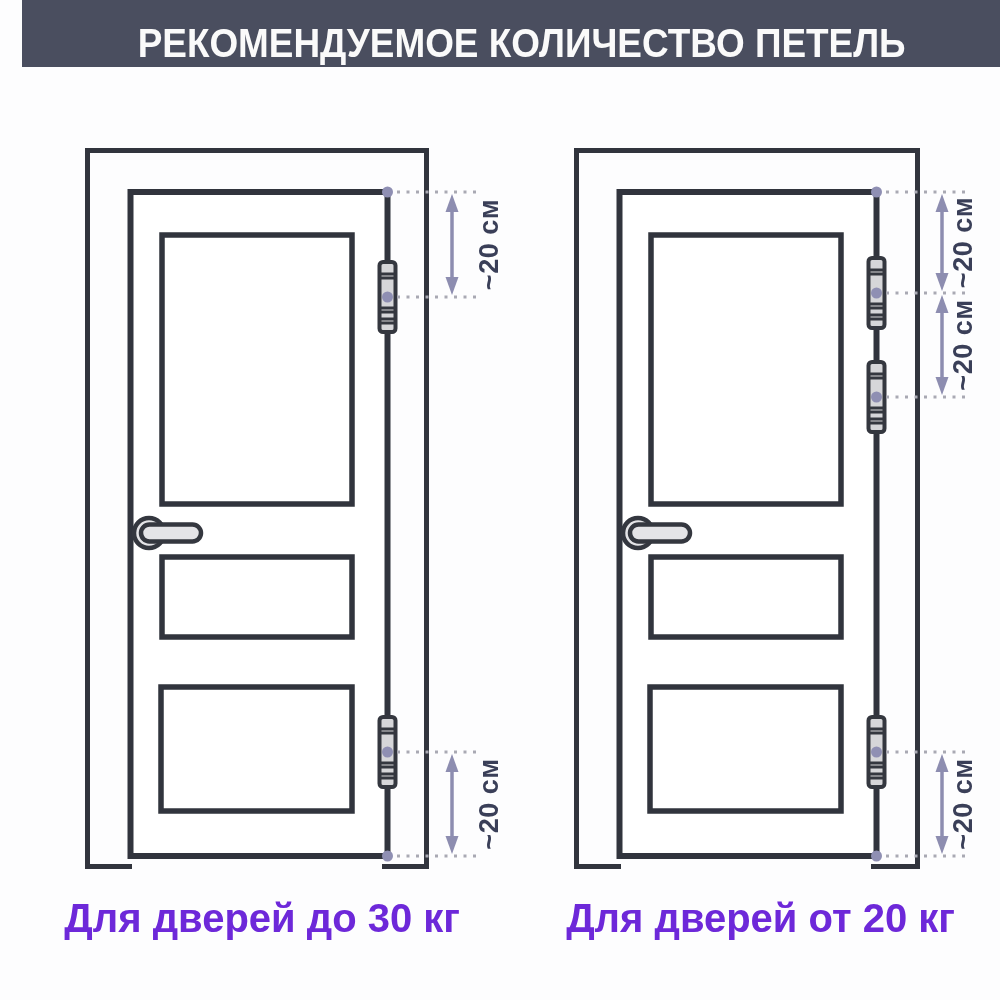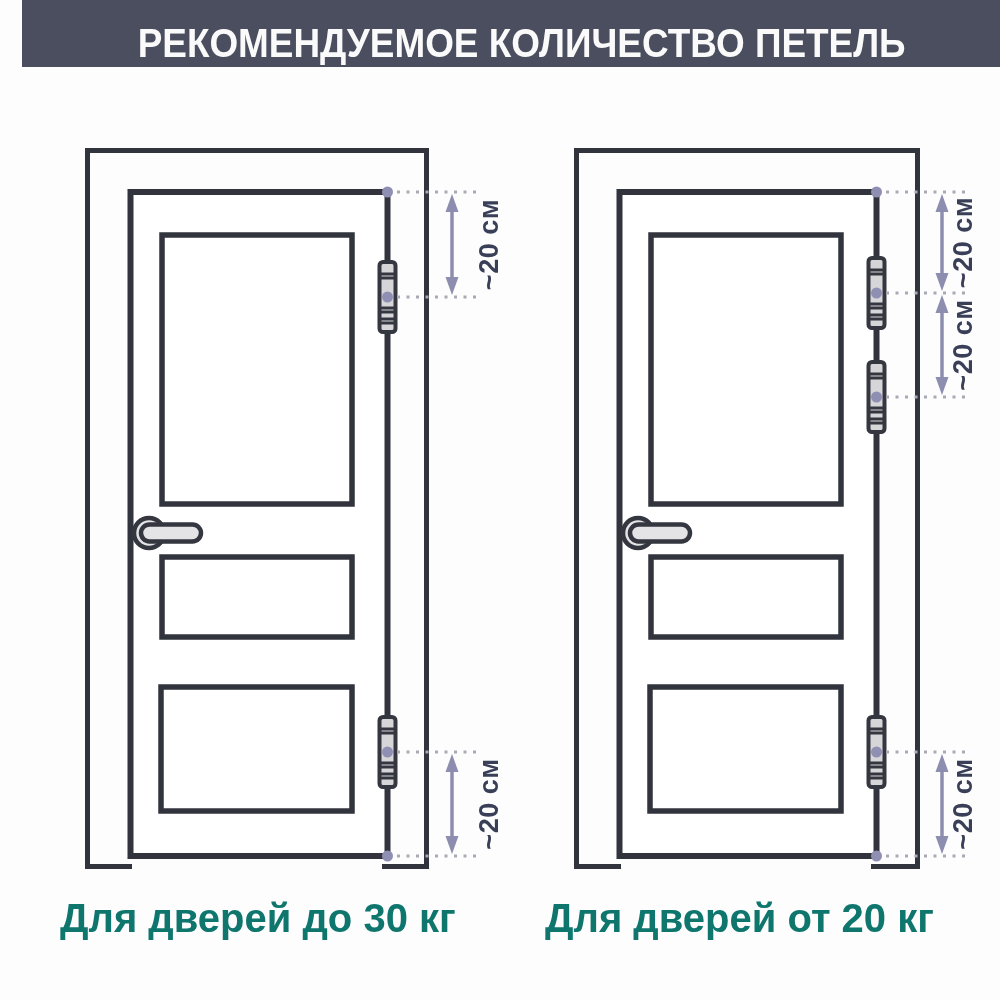--- a/index.html
+++ b/index.html
@@ -11,22 +11,22 @@
     position:absolute; top:0; left:0; width:1000px; height:67px;
     background:#4a4e5f; display:flex; align-items:flex-end; justify-content:center;margin-left:22px;
   }
   .title-text {
     display:inline-block; color:#fafafa; font-weight:700; font-size:41px;
     white-space:nowrap; transform:scaleX(0.9); letter-spacing:0px;
   }
   svg.diagram { position:absolute; left:0; top:0; width:1000px; height:1000px; }
 
   .caption {
-    position:absolute; top:896px; color:#0f766e; font-size:40px; font-weight:600;
-    text-align:left; white-space:nowrap;
+    position:absolute; top:896px; color:#6d28d9; font-size:40px; font-weight:600;
+    text-align:right; white-space:nowrap;
   }
   .caption-left  { left:60px;  width:400px; }
   .caption-right { left:545px; width:410px; }
 
   
   .frame-line   { fill:none; stroke:#31343d; stroke-width:5; }
   .door-leaf    { fill:#ffffff; stroke:#31343d; stroke-width:6; }
   .door-panel   { fill:#ffffff; stroke:#31343d; stroke-width:5.5; }
   .handle-part  { fill:#e4e4e7; stroke:#34373f; stroke-width:4.5; }
   .hinge-body   { fill:#d6d6d9; stroke:#34373f; stroke-width:4; }

